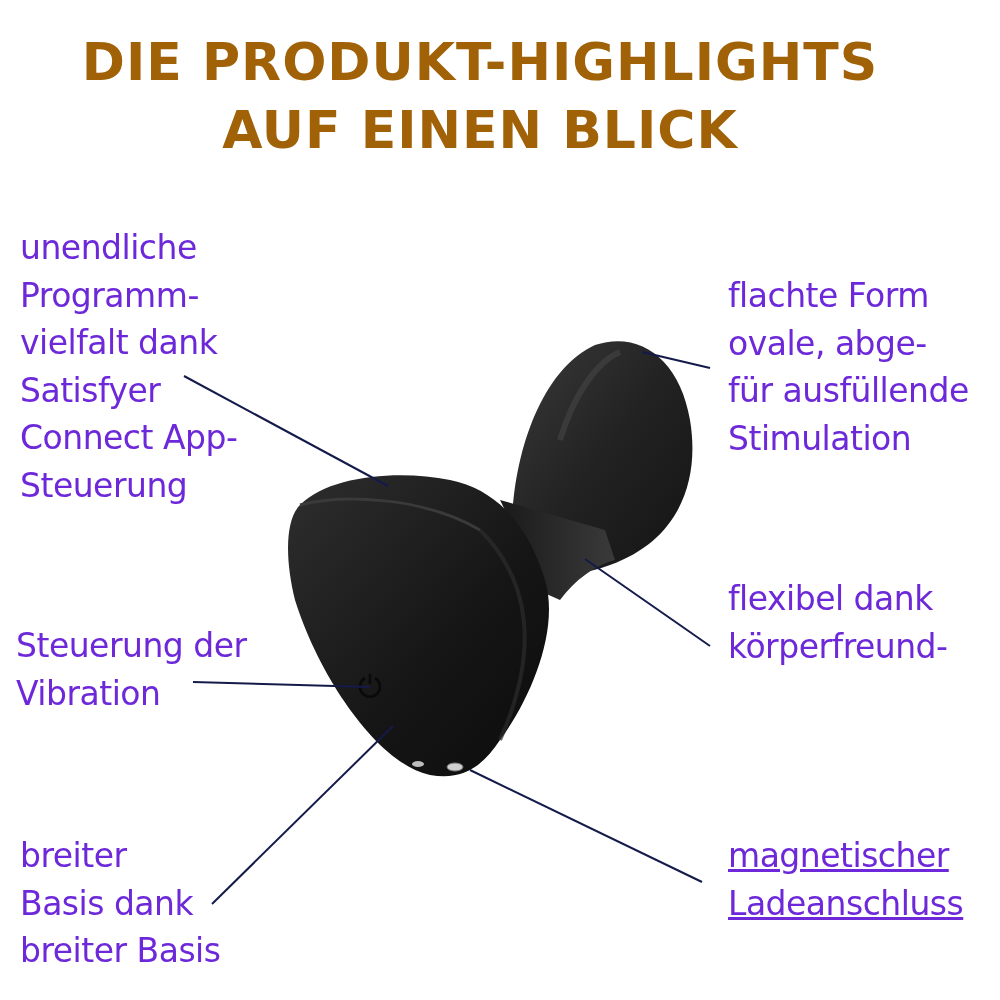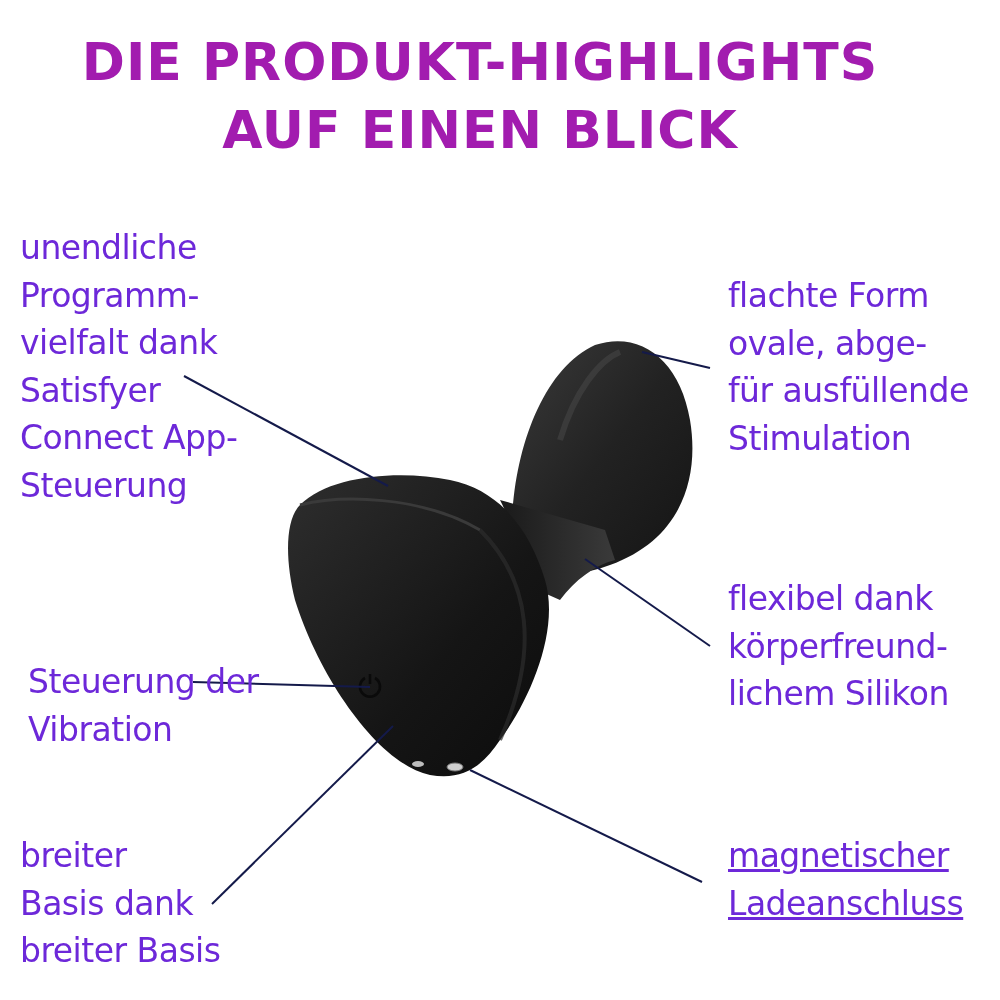--- a/index.html
+++ b/index.html
@@ -1,19 +1,19 @@
 <!DOCTYPE html>
 <html><head>
 <meta charset="utf-8">
 <style>
   html, body { margin:0; padding:0; }
   body { width:1000px; height:1000px; background:#ffffff; position:relative; overflow:hidden;
          font-family:"DejaVu Sans", sans-serif; color:#141a4a; }
   .title { position:absolute; left:0; width:960px; text-align:center; font-weight:bold;
-           font-size:52px; letter-spacing:1px; color:#a21caf; font-family:"DejaVu Sans", sans-serif; }
+           font-size:52px; letter-spacing:1px; color:#a16207; font-family:"DejaVu Sans", sans-serif; }
   .t1 { top:32px; }
   .t2 { top:100px; }
   .label { position:absolute; font-size:33px; line-height:47.5px; color:#6d28d9; font-weight:500;
            font-family:"DejaVu Sans", sans-serif; letter-spacing:-0.5px; }
   .label span { display:block; white-space:nowrap; }
   svg.art { position:absolute; left:0; top:0; }
 </style>
 </head>
 <body>
 
@@ -88,29 +88,28 @@
   <span>Steuerung</span>
 </div>
 
 <div class="label" style="left:728px; top:272px;">
   <span>flachte Form</span>
   <span>ovale, abge-</span>
   <span>für ausfüllende</span>
   <span>Stimulation</span>
 </div>
 
-<div class="label" style="left:28px; top:622px;margin-top:36px;">
+<div class="label" style="left:16px; top:622px;">
   <span>Steuerung der</span>
   <span>Vibration</span>
 </div>
 
 <div class="label" style="left:728px; top:575px;">
   <span>flexibel dank</span>
   <span>körperfreund-</span>
-  <span>lichem Silikon</span>
 </div>
 
 <div class="label" style="left:20px; top:832px;">
   <span>breiter</span>
   <span>Basis dank</span>
   <span>breiter Basis</span>
 </div>
 
 <div class="label" style="left:728px; top:832px;text-decoration:underline;">
   <span>magnetischer</span>

